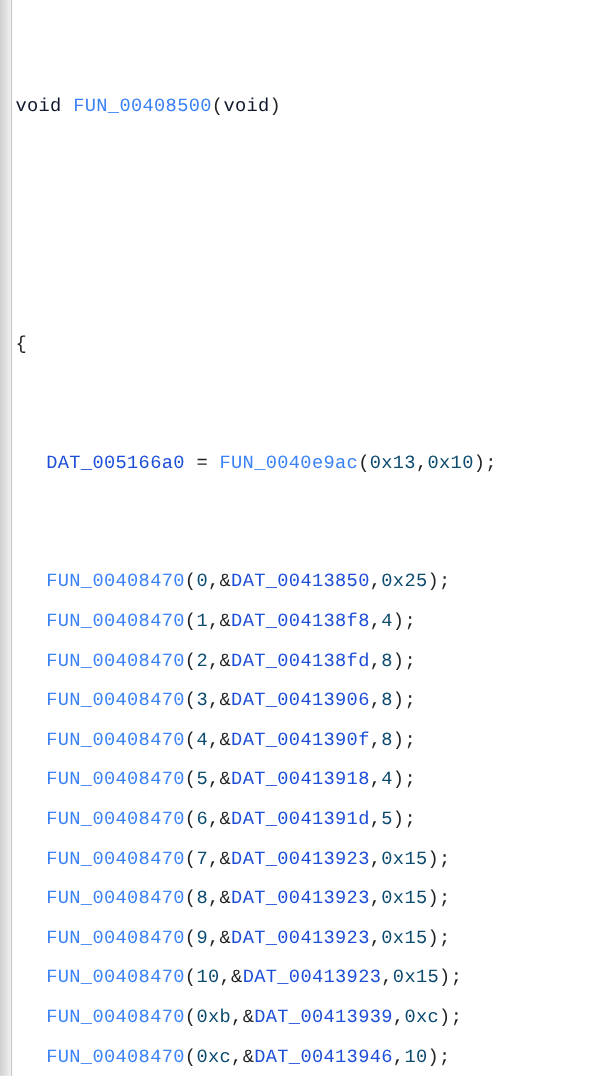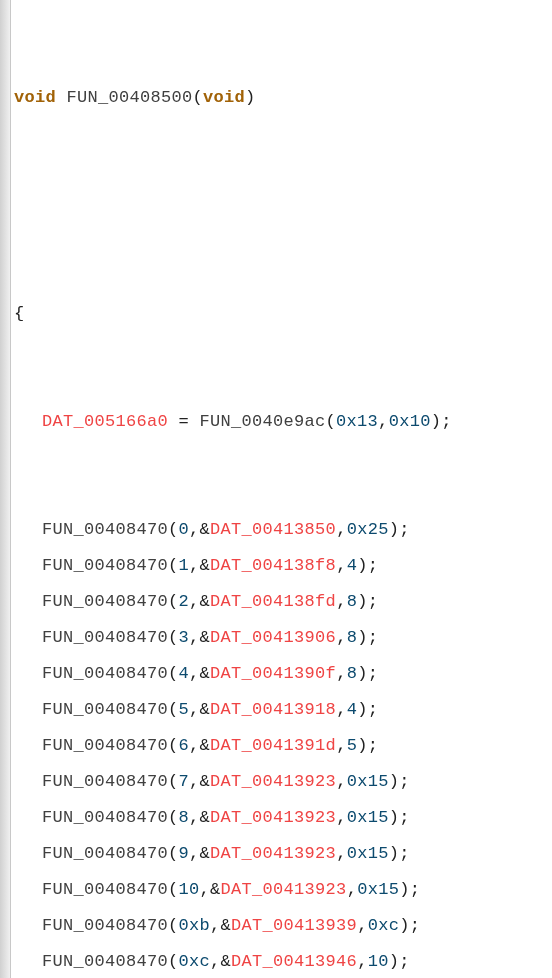--- a/index.html
+++ b/index.html
@@ -22,23 +22,23 @@
     border-right: 1px solid #c8c8c8;
   }
   .code {
     padding: 8px 0 0 14px;
     line-height: 36px;
     white-space: pre;
     letter-spacing: 0.3px;
   }
   .line { display: block; }
   .line.blank { height: 36px; }
-  .kw-void { color: #a16207; font-weight: 700; }
-  .fn { color: #404040; text-align: center; }
-  .dat { color: #ef4444; }
+  .kw-void { color: #0f172a; font-weight: 400; }
+  .fn { color: #3b82f6; text-align: center; }
+  .dat { color: #1d4ed8; }
   .num { color: #0c4a6e; }
   .punct { color: #222; }
   .indent { display:inline-block; width: 28px; }
   .brace { color: #222; }
 </style>
 </head>
 <body>
 
 <div class="gutter"></div>
 

